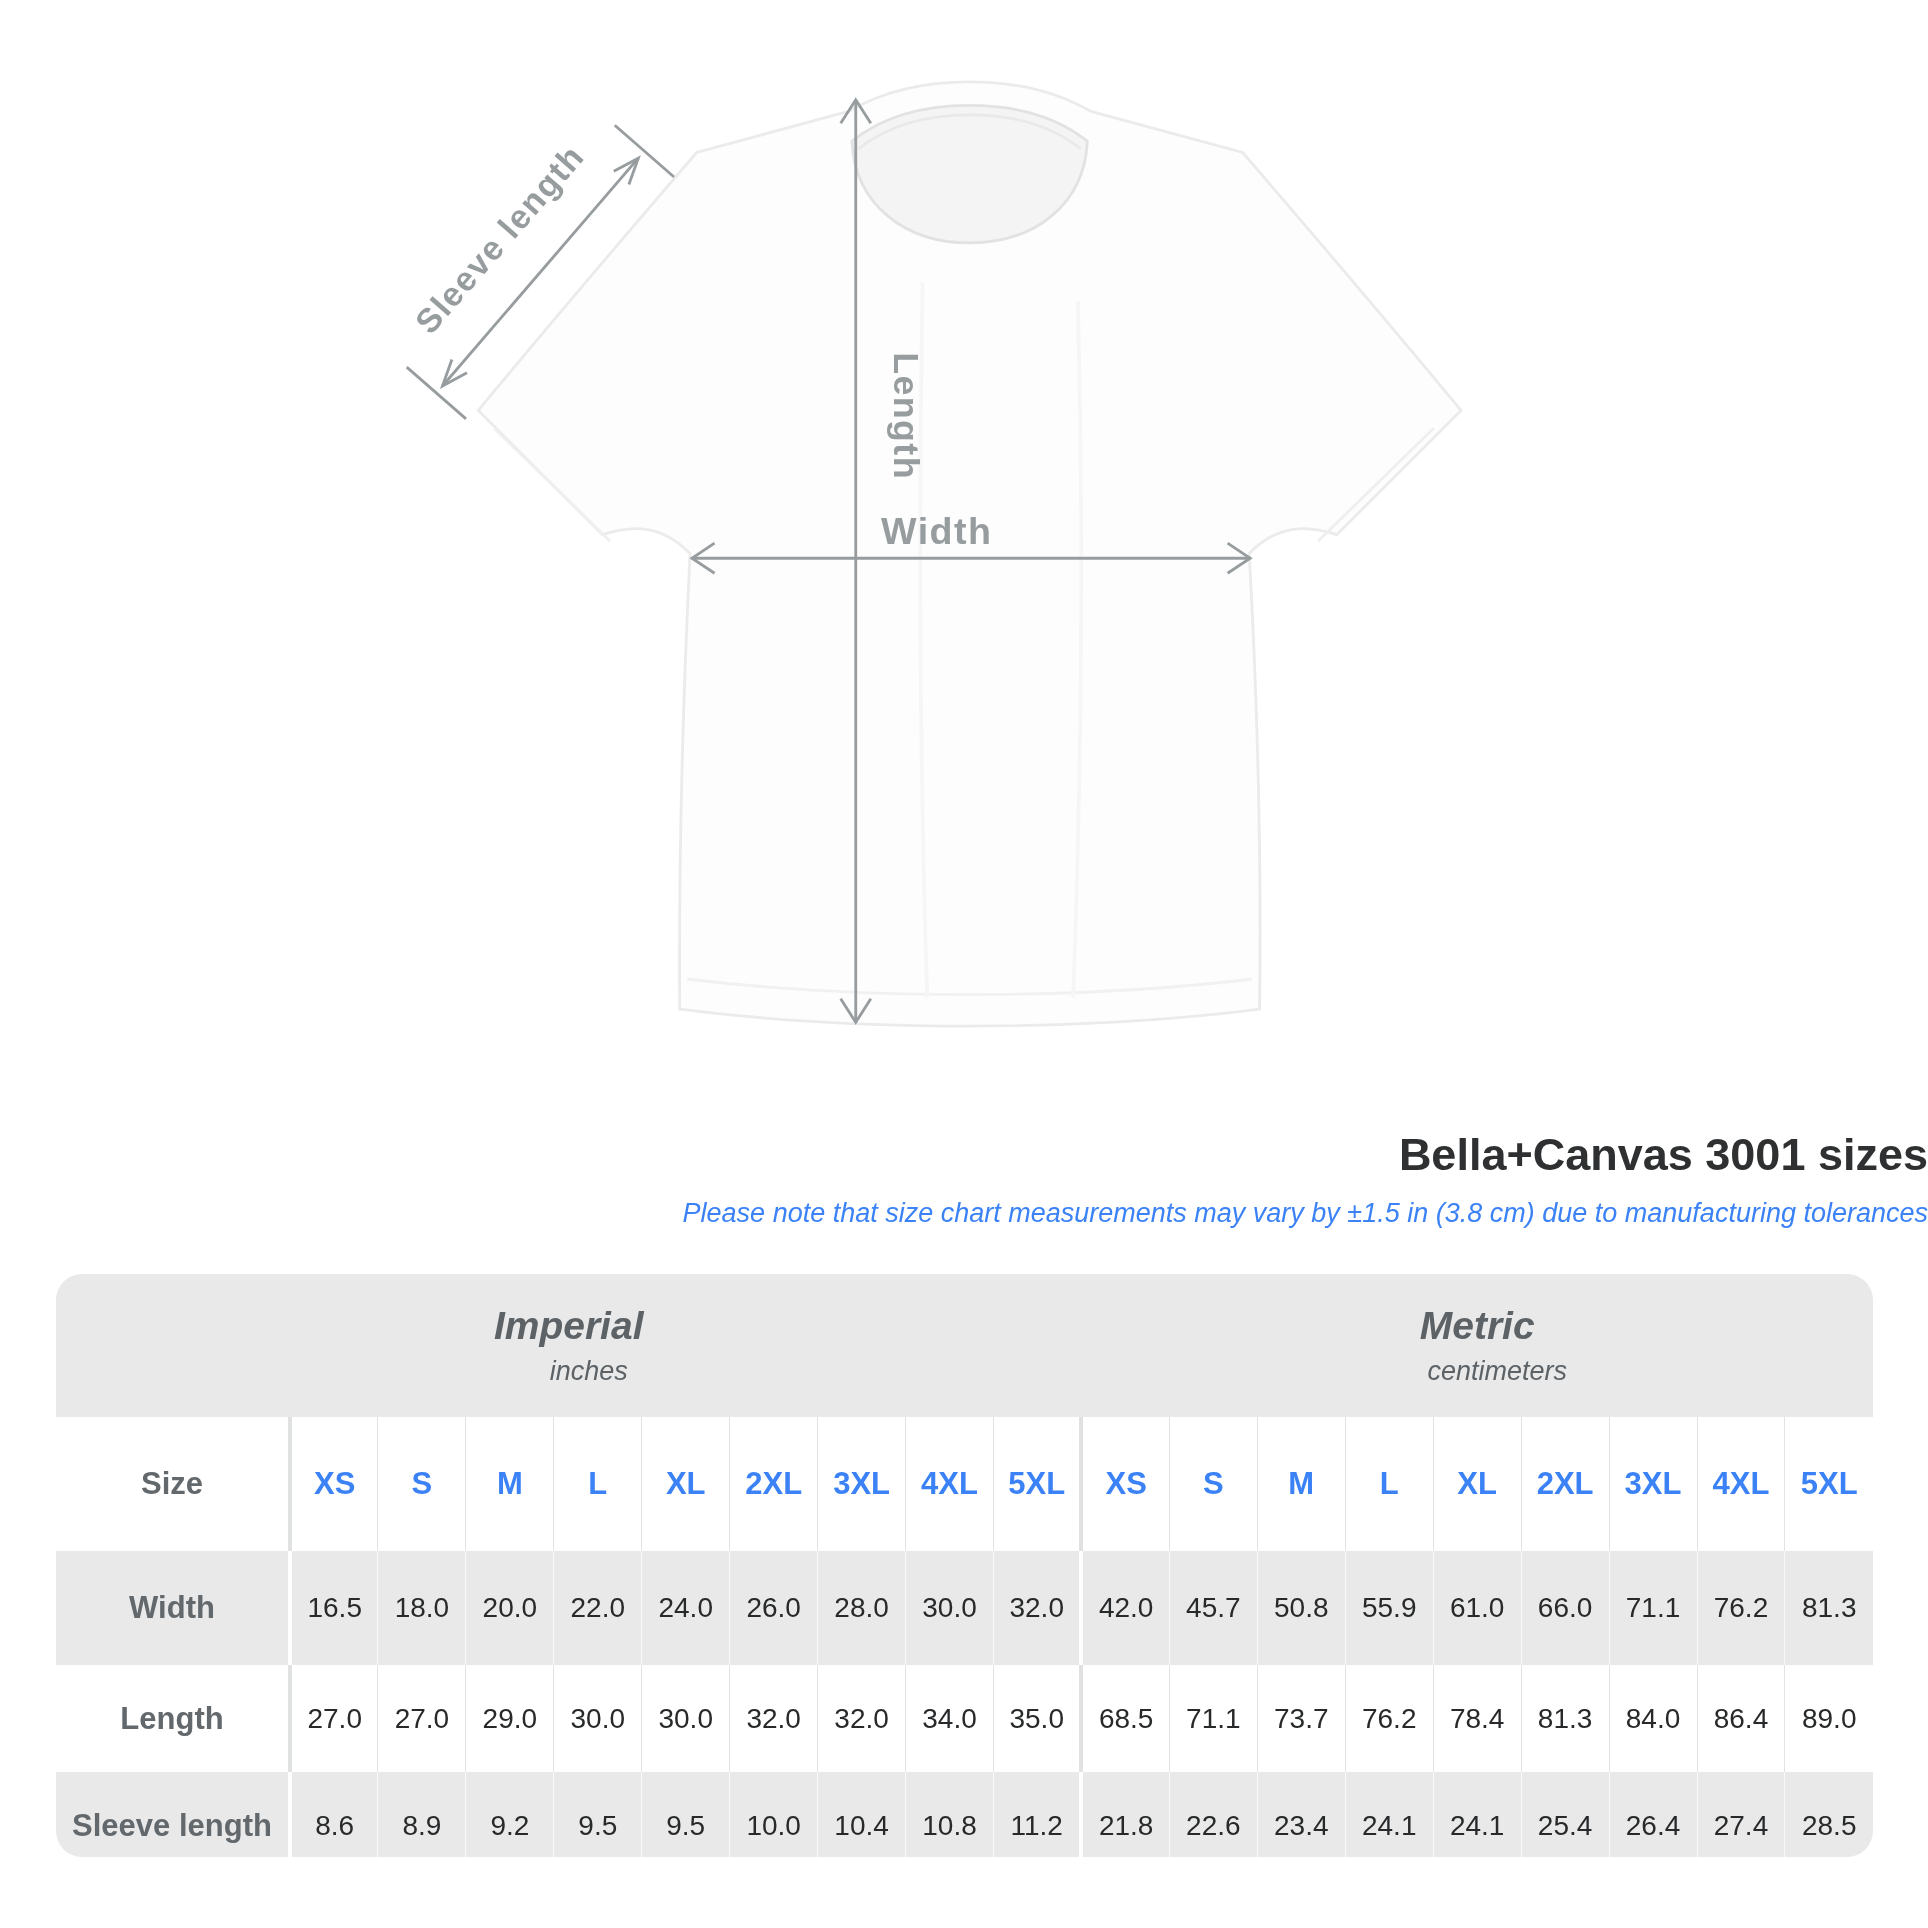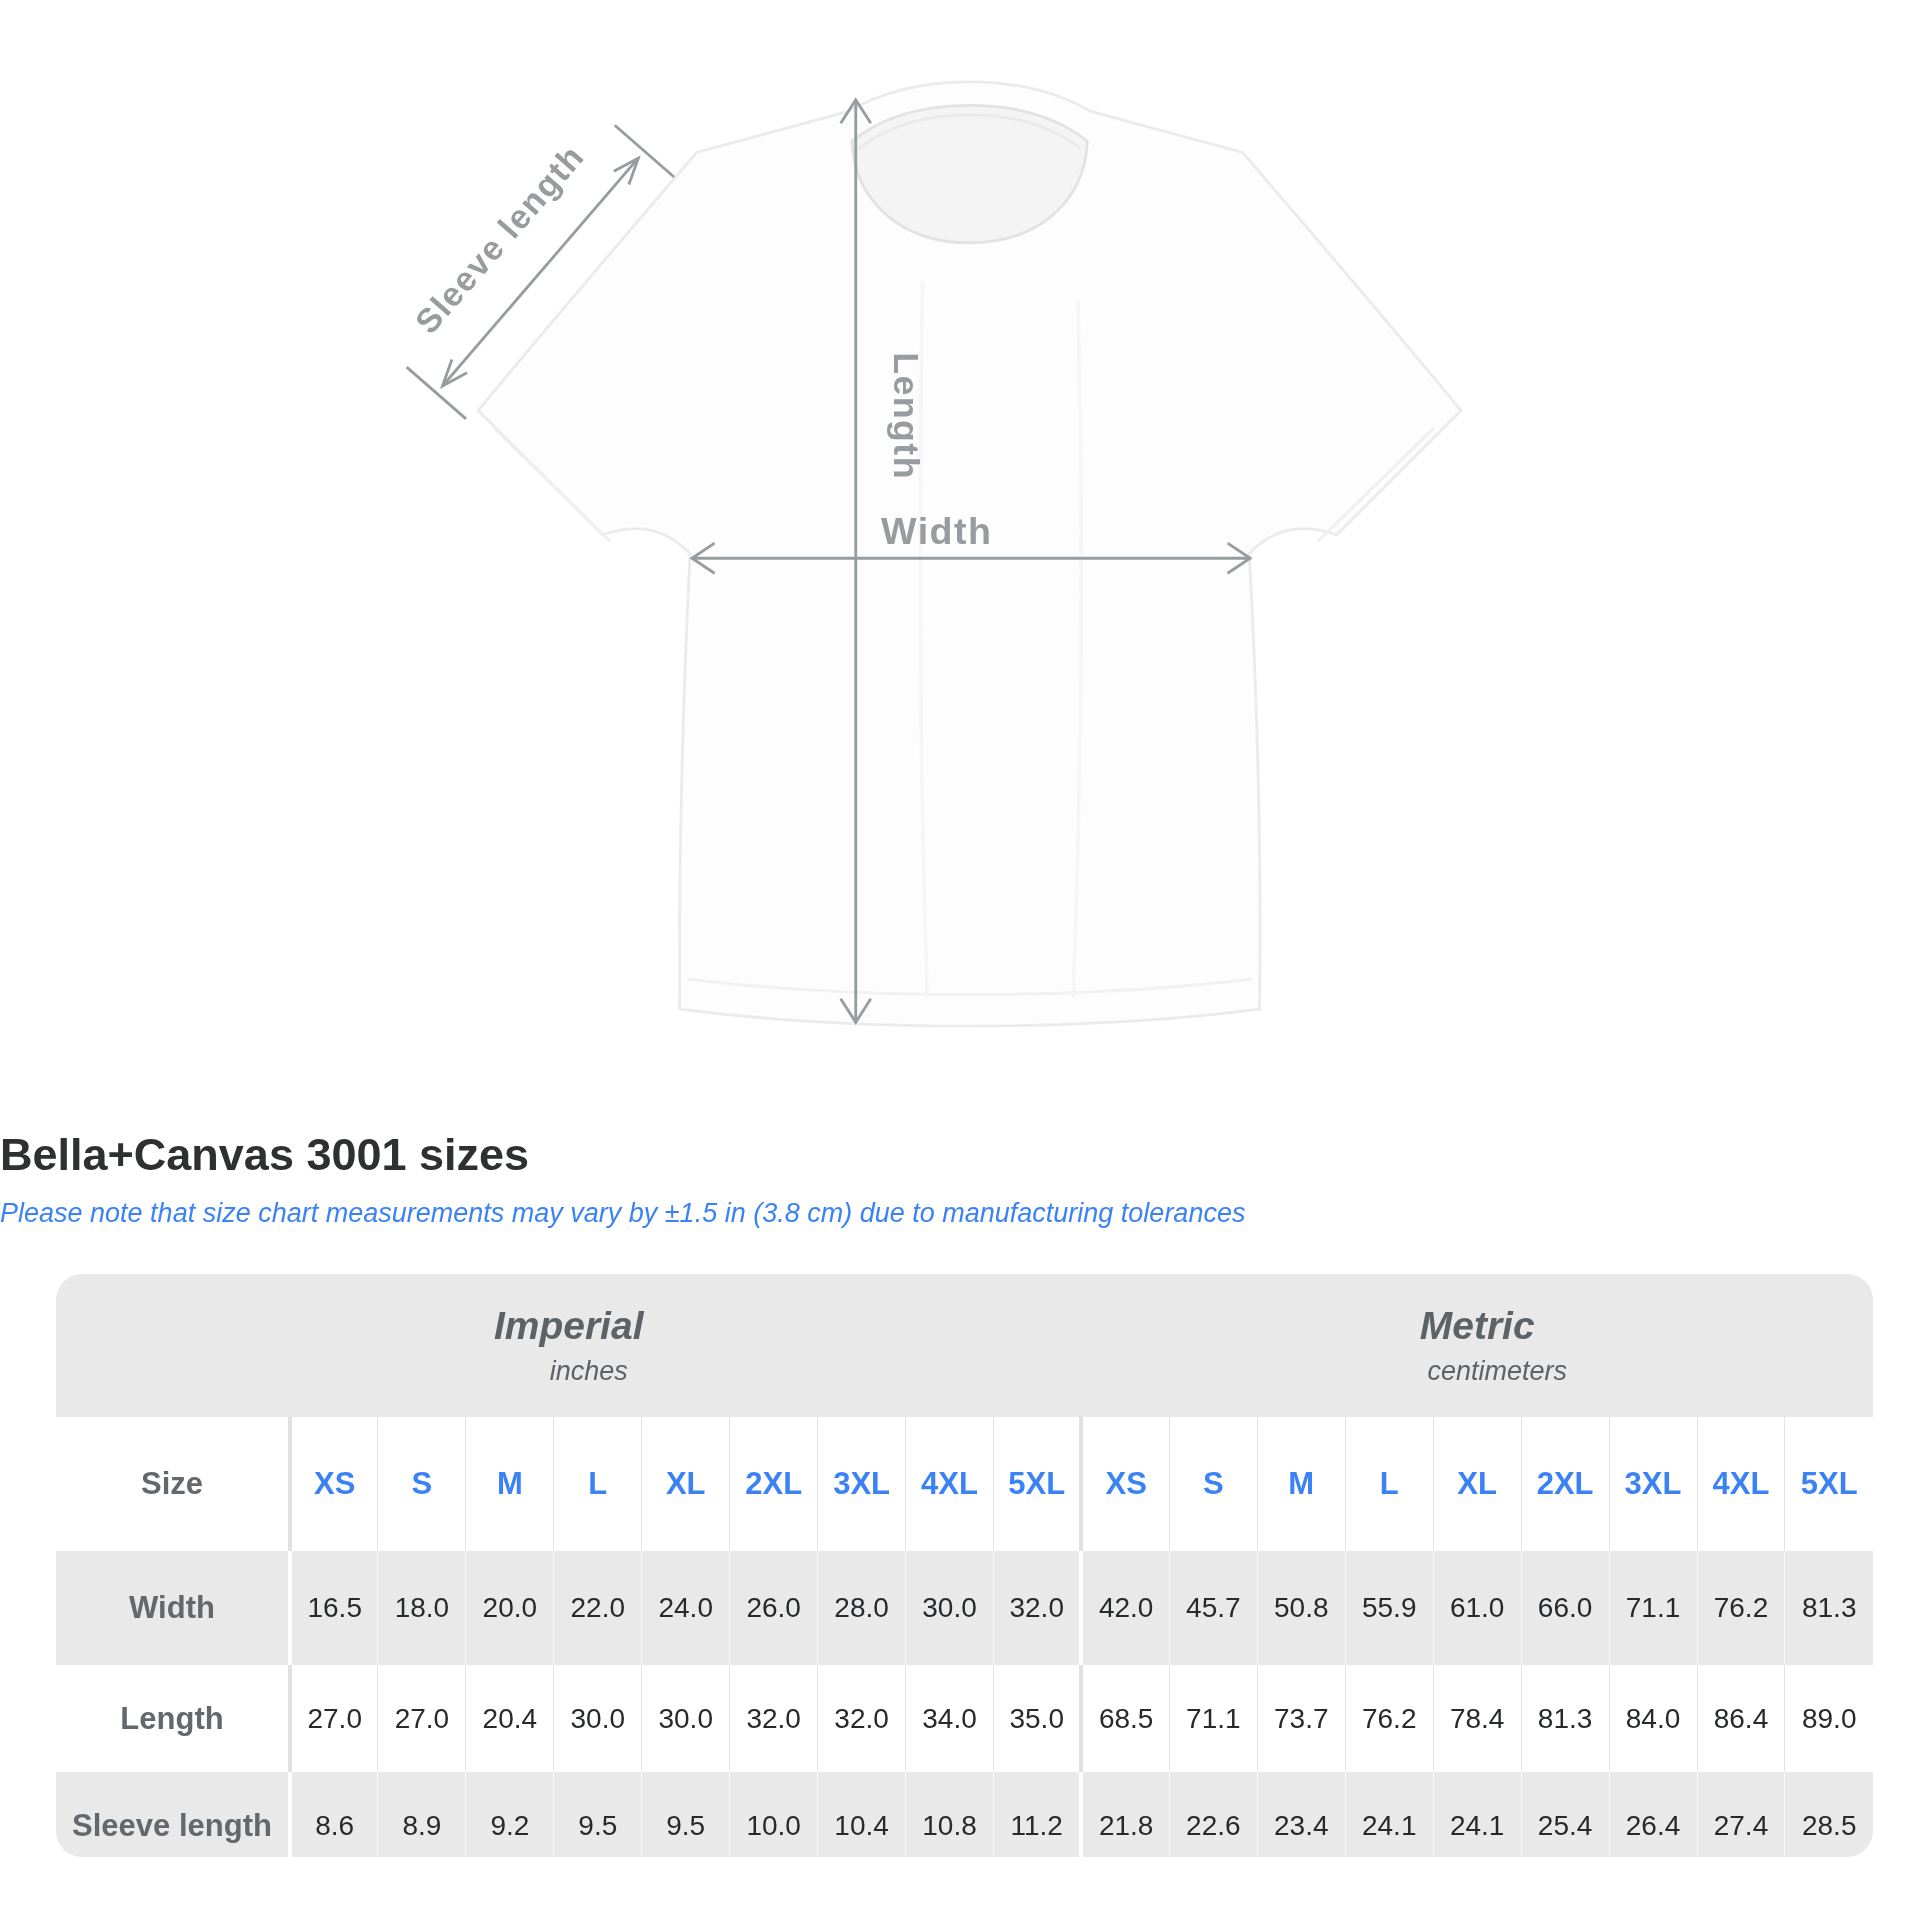--- a/index.html
+++ b/index.html
@@ -7,21 +7,21 @@
     position:relative;width:1928px;height:1928px;background:#ffffff;
     font-family:"Liberation Sans",sans-serif;overflow:hidden;
   }
   
   .diagram{position:absolute;left:0;top:0;}
   .dim-label{
     font-family:"Liberation Sans",sans-serif;
     font-weight:bold;fill:#979c9f;letter-spacing:1.5px;
   }
   
-  .heading{position:absolute;left:0;top:1132px;width:100%;text-align:left;}
+  .heading{position:absolute;left:0;top:1132px;width:100%;text-align:right;}
   .title{font-size:45px;font-weight:bold;color:#2f3031;line-height:1;}
   .subtitle{margin-top:22.6px;font-size:27px;font-style:italic;color:#3b82f6;line-height:1;}
   
   .table-wrap{
     position:absolute;left:56px;top:1274px;width:1817px;height:583px;
     border-radius:26px;overflow:hidden;
   }
   table.size-table{width:100%;height:100%;border-collapse:collapse;table-layout:fixed;}
   .size-table td{padding:0;text-align:center;vertical-align:middle;border:0 solid transparent;}
   tr.band{height:143px;}
@@ -187,21 +187,21 @@
           <td class="val c">66.0</td>
           <td class="val c">71.1</td>
           <td class="val c">76.2</td>
           <td class="val c">81.3</td>
         </tr>
 
         <tr class="r-length row-white">
           <td class="lbl">Length</td>
           <td class="val sep">27.0</td>
           <td class="val c">27.0</td>
-          <td class="val c">20.4</td>
+          <td class="val c">29.0</td>
           <td class="val c">30.0</td>
           <td class="val c">30.0</td>
           <td class="val c">32.0</td>
           <td class="val c">32.0</td>
           <td class="val c">34.0</td>
           <td class="val c">35.0</td>
           <td class="val sep">68.5</td>
           <td class="val c">71.1</td>
           <td class="val c">73.7</td>
           <td class="val c">76.2</td>

